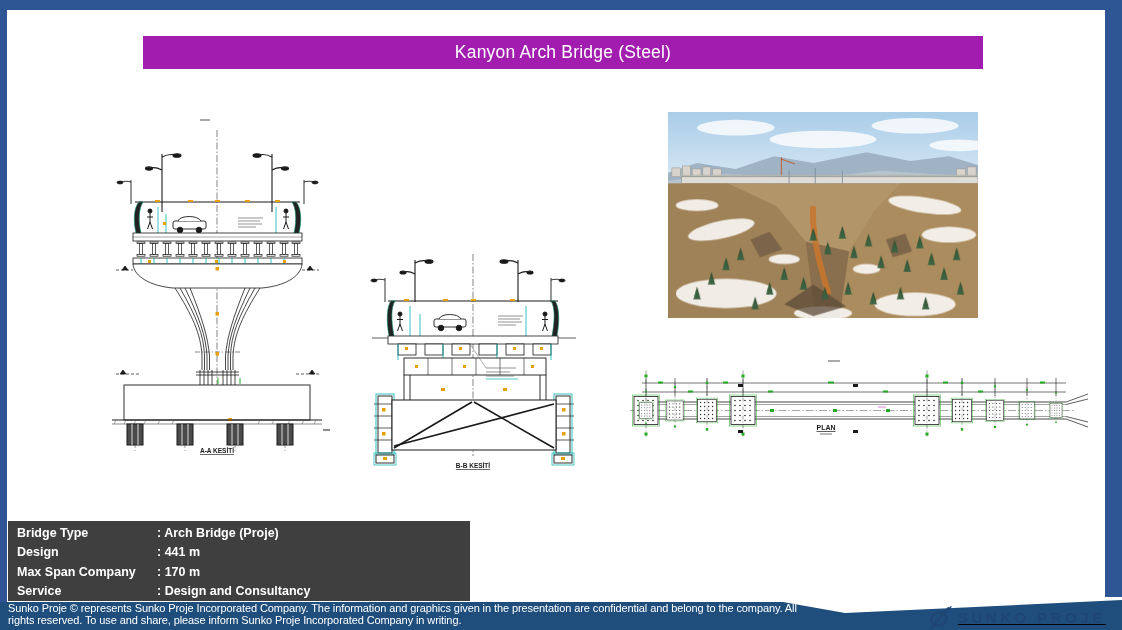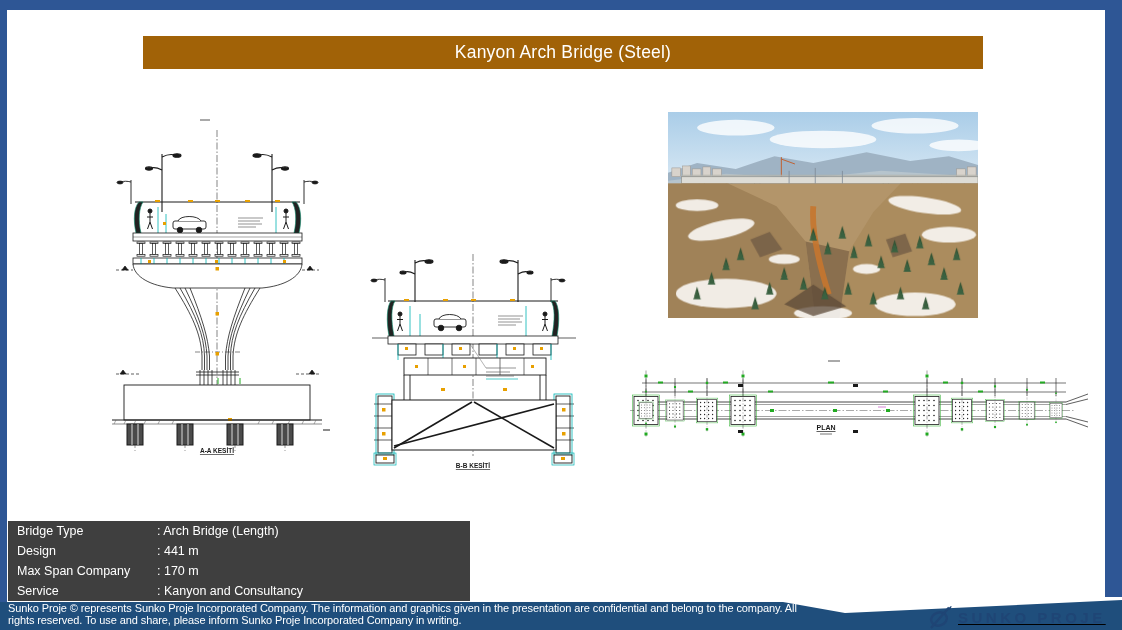--- a/index.html
+++ b/index.html
@@ -3,29 +3,29 @@
 <meta charset="utf-8">
 <style>
   html,body{margin:0;padding:0;background:#fff;}
   .slide{position:relative;width:1122px;height:630px;background:#ffffff;overflow:hidden;
          font-family:"Liberation Sans", sans-serif;}
   
   .border-top{position:absolute;left:0;top:0;width:1122px;height:10px;background:#2e5695;}
   .border-left{position:absolute;left:0;top:0;width:7px;height:630px;background:#2e5695;}
   .border-right{position:absolute;left:1105px;top:0;width:17px;height:597px;background:#2e5695;}
   
-  .title-bar{position:absolute;left:143px;top:36px;width:840px;height:33px;background:#a16207;
+  .title-bar{position:absolute;left:143px;top:36px;width:840px;height:33px;background:#a21caf;
              display:flex;align-items:center;justify-content:center;}
   .title-bar span{color:#ffffff;font-size:17.5px;letter-spacing:.2px;}
   
   .svg-abs{position:absolute;}
   
   .info-panel{position:absolute;left:8px;top:521px;width:462px;height:80px;background:#3f3f3f;
-              color:#fff;font-size:12.5px;display:flex;flex-direction:column;justify-content:space-between;
-              padding:0;box-sizing:border-box;}
+              color:#fff;font-size:12.5px;display:flex;flex-direction:column;justify-content:flex-end;
+              padding:0;box-sizing:border-box;font-weight:bold;}
   .info-row{display:flex;height:19.5px;align-items:center;}
   .info-label{width:140px;padding-left:9px;}
   .info-value{flex:1;}
   
   .footer-shape{position:absolute;left:0;top:600px;width:1122px;height:30px;}
   .footer-text{position:absolute;left:8px;top:603px;width:860px;color:#ffffff;font-size:11px;
                line-height:11.5px;letter-spacing:-0.1px;}
   
   .logo{position:absolute;left:928px;top:604px;display:flex;align-items:center;gap:6px;text-decoration:underline;}
   .logo-text{color:#1f4575;font-weight:bold;font-size:15px;letter-spacing:3.5px;}
@@ -648,33 +648,33 @@
       <path d="M225,28 h5 v3 h-5 z"></path>
         <path d="M225,74 h5 v3 h-5 z"></path>
     </g>
     <text x="198" y="74" text-anchor="middle" font-size="7" font-weight="bold" fill="#1a1a1a" text-decoration="underline">PLAN</text>
     <line x1="192" y1="78" x2="204" y2="78" stroke="#777" stroke-width="1"></line>
   </svg>
 
   <div class="info-panel">
     <div class="info-row">
       <span class="info-label">Bridge Type</span>
-      <span class="info-value">: Arch Bridge (Length)</span>
+      <span class="info-value">: Arch Bridge (Proje)</span>
     </div>
     <div class="info-row">
       <span class="info-label">Design</span>
       <span class="info-value">: 441 m</span>
     </div>
     <div class="info-row">
       <span class="info-label">Max Span Company</span>
       <span class="info-value">: 170 m</span>
     </div>
     <div class="info-row">
       <span class="info-label">Service</span>
-      <span class="info-value">: Kanyon and Consultancy</span>
+      <span class="info-value">: Design and Consultancy</span>
     </div>
   </div>
 
   <svg class="footer-shape" viewBox="0 0 1122 30" preserveAspectRatio="none">
     <polygon points="0,2 783,2 845,13 1122,0 1122,30 0,30" fill="#1f4e7c"></polygon>
   </svg>
   <div class="footer-text">
     <div>Sunko Proje © represents Sunko Proje Incorporated Company. The information and graphics given in the presentation are confidential and belong to the company. All</div>
     <div>rights reserved. To use and share, please inform Sunko Proje Incorporated Company in writing.</div>
   </div>

